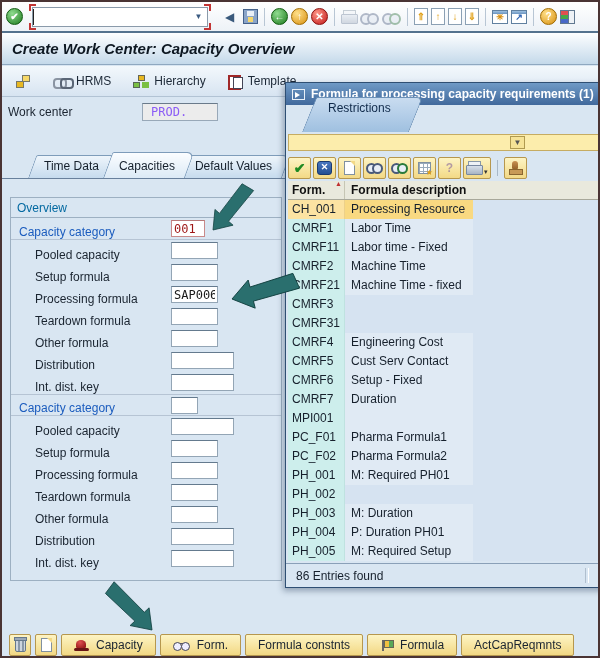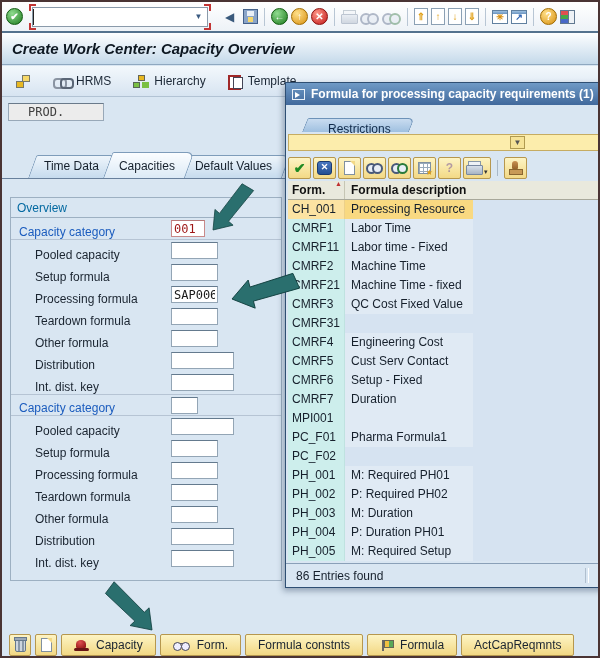--- a/index.html
+++ b/index.html
@@ -61,21 +61,21 @@
 .aicon.hier{width:15px;height:13px}
 .aicon.hier::before{content:"";position:absolute;left:5px;top:0;width:5px;height:4px;background:#e8b820;border:1px solid #665}
 .aicon.hier::after{content:"";position:absolute;left:0;bottom:0;width:5px;height:4px;background:#7ac043;border:1px solid #565;box-shadow:9px 0 0 #7ac043}
 .aicon.tmpl{width:14px;height:13px}
 .aicon.tmpl::before{content:"";position:absolute;left:0;top:0;width:9px;height:11px;background:#fff;border:2px solid #a02828}
 .aicon.tmpl::after{content:"";position:absolute;left:5px;top:2px;width:8px;height:10px;background:#fff;border:1px solid #445}
 
 
 .wcrow{position:absolute;top:101px;left:6px;display:flex;align-items:center}
 .wcrow .lbl{width:134px;color:#1a2430}
-.wcval{width:96px;height:18px;border:1px solid #98a8b8;border-top-color:#6a7a8a;background:#ececec;font:12px "DejaVu Sans Mono",monospace;padding:0 19px;color:#404040}
+.wcval{width:76px;height:18px;border:1px solid #98a8b8;border-top-color:#6a7a8a;background:#ececec;font:12px "DejaVu Sans Mono",monospace;padding:0 8px;color:#8b5cf6}
 
 
 .tabstrip{position:absolute;top:150px;left:0;width:284px;height:27px;border-bottom:1px solid #68809c;display:flex;align-items:flex-end;padding-left:26px}
 .tab{position:relative;height:23px;margin-right:-6px;padding:4px 10px 0 16px;white-space:nowrap}
 .tab::before{content:"";position:absolute;inset:0;transform:skewX(-20deg);transform-origin:100% 100%;background:linear-gradient(#eef5fb,#c6dbee);border:1px solid #7e9cba;border-bottom:none;border-radius:2px 7px 0 0}
 .tab.active{height:26px;padding-top:7px;z-index:2}
 .tab.active::before{background:linear-gradient(#fbfdff,#dceaf6)}
 .tab span{position:relative;z-index:1}
 
 
@@ -91,21 +91,21 @@
 .fin.s{width:34px}.fin.xs{width:27px}.fin.m{width:47px}.fin.w{width:63px}
 .fin.alert{color:#9e1616;border-color:#c98a8a;border-top-color:#b87878}
 
 
 .popup{position:absolute;left:283px;top:80px;width:330px;height:506px;background:#d9e6f2;border:1px solid #2f4f73;box-shadow:-2px 3px 6px rgba(40,60,90,.4);z-index:10}
 .ptitle{height:22px;background:linear-gradient(#6f9ac6,#41699c);display:flex;align-items:center;gap:6px;padding:0 6px;color:#fff;font-weight:bold}
 .pt{white-space:nowrap}
 .wico{width:13px;height:11px;border:1px solid #e8f0f8;position:relative;flex:0 0 auto}
 .wico::before{content:"";position:absolute;left:2px;top:2px;width:0;height:0;border:3px solid transparent;border-left:5px solid #fff}
 .ptabs{height:27px;display:flex;align-items:flex-end;padding-left:16px}
-.ptab{position:relative;height:14px;padding:4px 18px 0 26px;white-space:nowrap}
+.ptab{position:relative;height:35px;padding:4px 18px 0 26px;white-space:nowrap}
 .ptab::before{content:"";position:absolute;inset:0;transform:skewX(-22deg);transform-origin:100% 100%;background:linear-gradient(#c9dcf0,#9fc0e0);border:1px solid #6d92b8;border-bottom:none;border-radius:2px 6px 0 0}
 .ptab span{position:relative;z-index:1;color:#102a4a}
 .pfilter{position:absolute;left:2px;right:0;top:51px;height:17px;background:#fcedac;border:1px solid #c6ac62;border-right:none}
 .fico{position:absolute;left:221px;top:1px;width:15px;height:13px;background:#f6e396;border:1px solid #b09a50;color:#555;font-size:8px;display:flex;align-items:center;justify-content:center}
 .ptoolbar{position:absolute;left:2px;top:72px;height:25px;display:flex;align-items:center;gap:2px}
 .pbtn{height:22px;min-width:23px;display:flex;align-items:center;justify-content:center;background:linear-gradient(#fdf4c4,#f3d986);border:1px solid #b6974e;border-radius:2px;padding:0 2px;font:12px "Liberation Sans",sans-serif}
 .psep{width:1px;height:16px;background:#a8b8c8;margin:0 4px}
 .mi{display:flex;align-items:center;justify-content:center;position:relative;line-height:1}
 .mi.check{color:#1f8a22;font-weight:bold;font-size:14px}
 .mi.bluex{width:15px;height:14px;background:linear-gradient(#4a78c0,#234f92);border:1px solid #1a3a70;border-radius:3px;color:#fff;font-size:9px;font-weight:bold}
@@ -234,20 +234,21 @@
         <span class="aicon hier"></span>
         <span>Hierarchy</span>
       </button>
       <button class="abtn">
         <span class="aicon tmpl"></span>
         <span>Template</span>
       </button>
     </div>
 
   <div class="wcrow">
+    <span class="lbl">Work center</span>
     <input class="wcval" readonly="" value="PROD." style="">
   </div>
 
   <div class="tabstrip" id="tabstrip">
       <div class="tab"><span>Time Data</span></div>
       <div class="tab active"><span>Capacities</span></div>
       <div class="tab"><span>Default Values</span></div>
     </div>
 
   <div class="groupbox">
@@ -397,21 +398,20 @@
           <div class="trow">
             <span class="c1">CMRF2</span>
             <span class="c2">Machine Time</span>
           </div>
           <div class="trow">
             <span class="c1">CMRF21</span>
             <span class="c2">Machine Time - fixed</span>
           </div>
           <div class="trow">
             <span class="c1">CMRF3</span>
-            <span class="c2">QC Cost Fixed Value</span>
           </div>
           <div class="trow">
             <span class="c1">CMRF31</span>
           </div>
           <div class="trow">
             <span class="c1">CMRF4</span>
             <span class="c2">Engineering Cost</span>
           </div>
           <div class="trow">
             <span class="c1">CMRF5</span>
@@ -428,28 +428,28 @@
           <div class="trow">
             <span class="c1">MPI001</span>
             <span class="c2"></span>
           </div>
           <div class="trow">
             <span class="c1">PC_F01</span>
             <span class="c2">Pharma Formula1</span>
           </div>
           <div class="trow">
             <span class="c1">PC_F02</span>
+            <span class="c2">Pharma Formula2</span>
           </div>
           <div class="trow">
             <span class="c1">PH_001</span>
             <span class="c2">M: Required PH01</span>
           </div>
           <div class="trow">
             <span class="c1">PH_002</span>
-            <span class="c2">P: Required PH02</span>
           </div>
           <div class="trow">
             <span class="c1">PH_003</span>
             <span class="c2">M: Duration</span>
           </div>
           <div class="trow">
             <span class="c1">PH_004</span>
             <span class="c2">P: Duration PH01</span>
           </div>
           <div class="trow">

